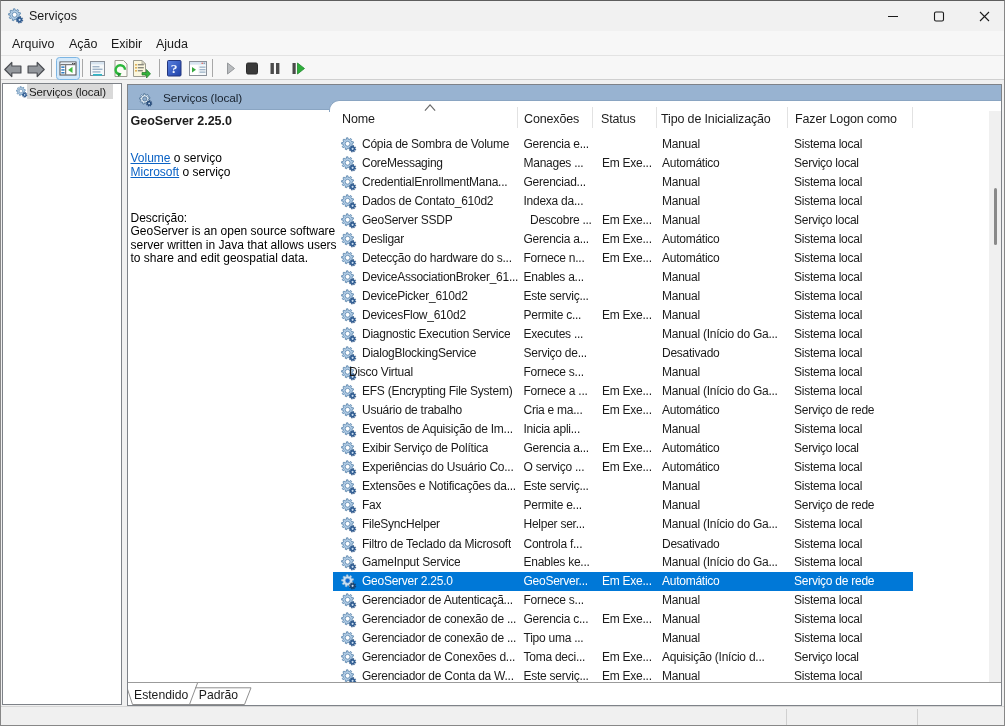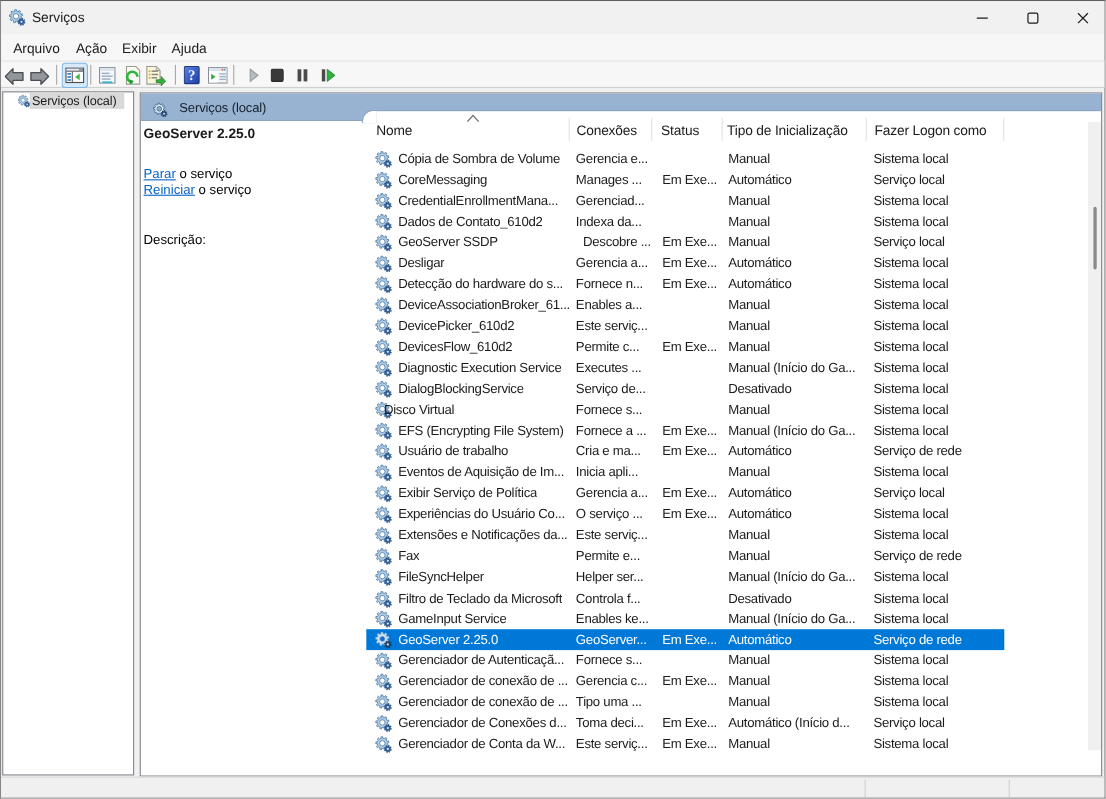--- a/index.html
+++ b/index.html
@@ -170,23 +170,24 @@
     <div class="hdr-ic">
       <svg width="14" height="14" viewBox="0 0 17 17">
         <path d="M13.11,9.09 L12.36,10.70 L10.90,10.16 L9.66,11.32 L10.47,12.58 L8.85,13.33 L8.09,11.98 L6.39,12.06 L6.20,13.55 L4.48,13.08 L4.76,11.56 L3.41,10.53 L2.30,11.55 L1.29,10.09 L2.48,9.10 L2.11,7.44 L0.61,7.51 L0.77,5.74 L2.32,5.75 L3.10,4.24 L1.90,3.33 L3.17,2.08 L4.34,3.08 L5.91,2.42 L5.58,0.96 L7.36,0.81 L7.61,2.34 L9.24,2.84 L9.92,1.51 L11.38,2.53 L10.59,3.87 L11.52,5.30 L12.90,4.72 L13.35,6.44 L11.89,6.96 L11.68,8.65 Z" fill="#e4eef6" stroke="#41678c" stroke-width="0.9"></path>
         <circle cx="7" cy="7.2" r="2.6" fill="#8fabca" stroke="#41678c" stroke-width="0.9"></circle>
         <path d="M15.88,12.96 L15.60,14.05 L14.59,13.83 L13.95,14.61 L14.58,15.39 L13.61,15.95 L13.05,15.09 L12.04,15.19 L11.94,16.18 L10.85,15.90 L11.07,14.89 L10.29,14.25 L9.51,14.88 L8.95,13.91 L9.81,13.35 L9.71,12.34 L8.72,12.24 L9.00,11.15 L10.01,11.37 L10.65,10.59 L10.02,9.81 L10.99,9.25 L11.55,10.11 L12.56,10.01 L12.66,9.02 L13.75,9.30 L13.53,10.31 L14.31,10.95 L15.09,10.32 L15.65,11.29 L14.79,11.85 L14.89,12.86 Z" fill="#274e80" stroke="#1d3a62" stroke-width="0.4"></path>
         <circle cx="12.3" cy="12.6" r="1.1" fill="#cfe0f0"></circle>
       </svg>
     </div>
     <div class="hdr-tx">Serviços (local)</div>
     <div class="abs" style="left:2.5px;top:29px;font-size:12.5px;font-weight:bold;color:#1b1b1b">GeoServer 2.25.0</div>
-<div class="abs" style="left:2.5px;top:65.5px;font-size:12px"><span class="lnk">Parar</span> o serviço</div>
-<div class="abs" style="left:2.5px;top:79.5px;font-size:12px"><span class="lnk">Reiniciar</span> o serviço</div>
+<div class="abs" style="left:2.5px;top:65.5px;font-size:12px"><span class="lnk">Volume</span> o serviço</div>
+<div class="abs" style="left:2.5px;top:79.5px;font-size:12px"><span class="lnk">Microsoft</span> o serviço</div>
 <div class="abs" style="left:2.5px;top:125.5px;font-size:12px">Descrição:</div>
+<div class="abs" style="left:2.5px;top:140px;width:215px;font-size:12px;line-height:13.6px">GeoServer is an open source software server written in Java that allows users to share and edit geospatial data.</div>
     <div class="lh" style="left:214px;top:27px">Nome</div>
     <svg class="abs" style="left:295px;top:18px" width="13" height="9" viewBox="0 0 12 8">
       <path d="M1.8 6.8 L6.5 1.6 L11.2 6.8" fill="none" stroke="#6a6a6a" stroke-width="1.1"></path>
     </svg>
     <div class="lh" style="left:396px;top:27px">Conexões</div>
     <div class="lh" style="left:473px;top:27px">Status</div>
     <div class="lh" style="left:533px;top:27px">Tipo de Inicialização</div>
     <div class="lh" style="left:667px;top:27px">Fazer Logon como</div>
     <div class="colsep" style="left:389px"></div>
     <div class="colsep" style="left:464px"></div>
@@ -603,36 +604,44 @@
         <svg class="" width="16" height="16" viewBox="0 0 17 17">
           <path d="M13.11,9.09 L12.36,10.70 L10.90,10.16 L9.66,11.32 L10.47,12.58 L8.85,13.33 L8.09,11.98 L6.39,12.06 L6.20,13.55 L4.48,13.08 L4.76,11.56 L3.41,10.53 L2.30,11.55 L1.29,10.09 L2.48,9.10 L2.11,7.44 L0.61,7.51 L0.77,5.74 L2.32,5.75 L3.10,4.24 L1.90,3.33 L3.17,2.08 L4.34,3.08 L5.91,2.42 L5.58,0.96 L7.36,0.81 L7.61,2.34 L9.24,2.84 L9.92,1.51 L11.38,2.53 L10.59,3.87 L11.52,5.30 L12.90,4.72 L13.35,6.44 L11.89,6.96 L11.68,8.65 Z" fill="#b2cde6" stroke="#4f7ca6" stroke-width="0.8"></path>
           <circle cx="7" cy="7.2" r="2.6" fill="#fff" stroke="#4f7ca6" stroke-width="0.8"></circle>
           <path d="M15.88,12.96 L15.60,14.05 L14.59,13.83 L13.95,14.61 L14.58,15.39 L13.61,15.95 L13.05,15.09 L12.04,15.19 L11.94,16.18 L10.85,15.90 L11.07,14.89 L10.29,14.25 L9.51,14.88 L8.95,13.91 L9.81,13.35 L9.71,12.34 L8.72,12.24 L9.00,11.15 L10.01,11.37 L10.65,10.59 L10.02,9.81 L10.99,9.25 L11.55,10.11 L12.56,10.01 L12.66,9.02 L13.75,9.30 L13.53,10.31 L14.31,10.95 L15.09,10.32 L15.65,11.29 L14.79,11.85 L14.89,12.86 Z" fill="#2f5d94" stroke="#24487a" stroke-width="0.4"></path>
           <circle cx="12.3" cy="12.6" r="1.1" fill="#cfe0f0"></circle>
         </svg>
       </div>
       <div class="c" style="left:29px;max-width:157px;overflow:hidden">Gerenciador de Conexões d...</div>
       <div class="c" style="left:190.5px">Toma deci...</div>
       <div class="c" style="left:269px">Em Exe...</div>
-      <div class="c" style="left:329px">Automático (Início d...</div>
+      <div class="c" style="left:329px">Aquisição (Início d...</div>
       <div class="c" style="left:461px">Serviço local</div>
     </div>
     <div class="row" style="top:582px">
       <div class="c" style="left:8px;top:1.5px">
         <svg class="" width="16" height="16" viewBox="0 0 17 17">
           <path d="M13.11,9.09 L12.36,10.70 L10.90,10.16 L9.66,11.32 L10.47,12.58 L8.85,13.33 L8.09,11.98 L6.39,12.06 L6.20,13.55 L4.48,13.08 L4.76,11.56 L3.41,10.53 L2.30,11.55 L1.29,10.09 L2.48,9.10 L2.11,7.44 L0.61,7.51 L0.77,5.74 L2.32,5.75 L3.10,4.24 L1.90,3.33 L3.17,2.08 L4.34,3.08 L5.91,2.42 L5.58,0.96 L7.36,0.81 L7.61,2.34 L9.24,2.84 L9.92,1.51 L11.38,2.53 L10.59,3.87 L11.52,5.30 L12.90,4.72 L13.35,6.44 L11.89,6.96 L11.68,8.65 Z" fill="#b2cde6" stroke="#4f7ca6" stroke-width="0.8"></path>
           <circle cx="7" cy="7.2" r="2.6" fill="#fff" stroke="#4f7ca6" stroke-width="0.8"></circle>
           <path d="M15.88,12.96 L15.60,14.05 L14.59,13.83 L13.95,14.61 L14.58,15.39 L13.61,15.95 L13.05,15.09 L12.04,15.19 L11.94,16.18 L10.85,15.90 L11.07,14.89 L10.29,14.25 L9.51,14.88 L8.95,13.91 L9.81,13.35 L9.71,12.34 L8.72,12.24 L9.00,11.15 L10.01,11.37 L10.65,10.59 L10.02,9.81 L10.99,9.25 L11.55,10.11 L12.56,10.01 L12.66,9.02 L13.75,9.30 L13.53,10.31 L14.31,10.95 L15.09,10.32 L15.65,11.29 L14.79,11.85 L14.89,12.86 Z" fill="#2f5d94" stroke="#24487a" stroke-width="0.4"></path>
           <circle cx="12.3" cy="12.6" r="1.1" fill="#cfe0f0"></circle>
         </svg>
       </div>
       <div class="c" style="left:29px;max-width:157px;overflow:hidden">Gerenciador de Conta da W...</div>
       <div class="c" style="left:190.5px">Este serviç...</div>
       <div class="c" style="left:269px">Em Exe...</div>
       <div class="c" style="left:329px">Manual</div>
       <div class="c" style="left:461px">Sistema local</div>
     </div>
     <div class="gut"></div>
     <div class="thumb"></div>
+    <div class="tabsrow">
+      <svg width="873" height="23" viewBox="0 0 873 23">
+        <path d="M-2.5 0 L4.5 21.5 L116.5 21.5 L123 4.8 L67 4.8" fill="#fff"></path>
+        <path d="M-2.5 0 L4.5 21.5 M4.5 21.5 L116.5 21.5 M61.5 21.5 L69.5 0 M67 4.8 L123 4.8 M123 4.8 L116.5 21.5" fill="none" stroke="#8f8f8f" stroke-width="1"></path>
+        <text x="6" y="15.8" font-size="12.2" fill="#1b1b1b" font-family="Liberation Sans">Estendido</text>
+        <text x="70.8" y="15.8" font-size="12.2" fill="#1b1b1b" font-family="Liberation Sans">Padrão</text>
+      </svg>
+    </div>
   </div>
 <div class="statusbar">
     <div class="ssep" style="left:785px"></div>
     <div class="ssep" style="left:916px"></div>
   </div>
 </body></html>

